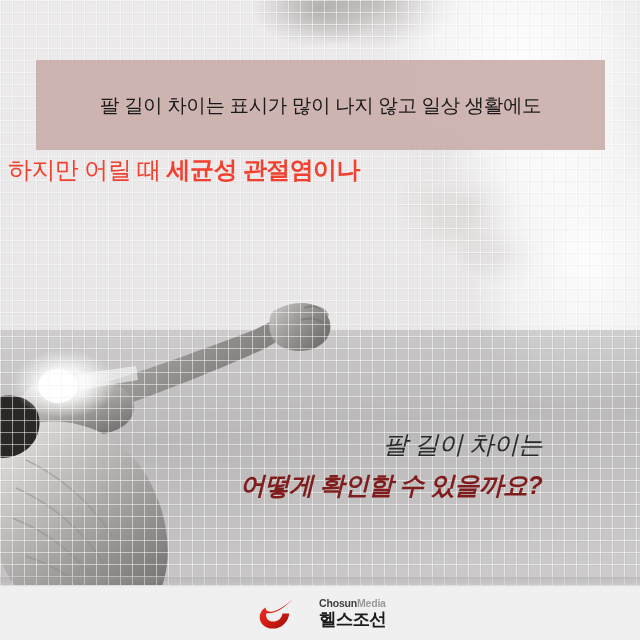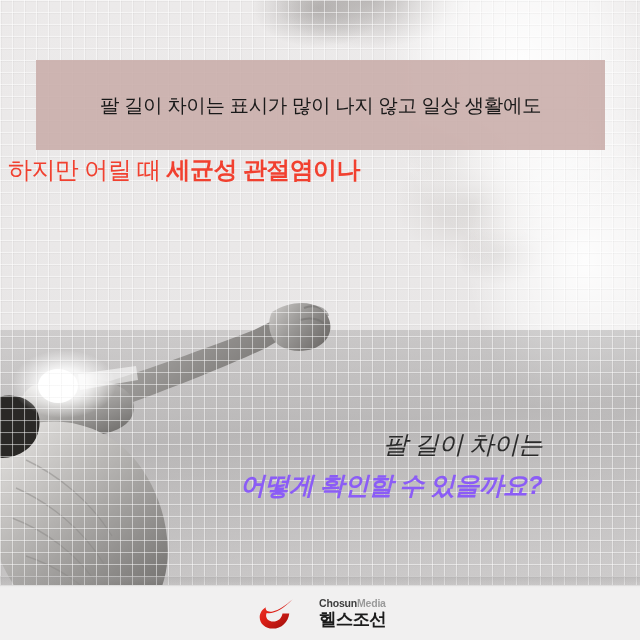--- a/index.html
+++ b/index.html
@@ -100,21 +100,21 @@
     text-align:right;
   }
   .q-line {
     font-size:25px;
     line-height:1.62;
     letter-spacing:-.6px;
     white-space:nowrap;
     font-style:italic;
   }
   .q-line.dark   { color:#2b2b2b; font-weight:normal; }
-  .q-line.accent { color:#8b5cf6; font-weight:bold; }
+  .q-line.accent { color:#7f1d1d; font-weight:bold; }
 
   
   .footer {
     position:absolute; left:0; right:0; bottom:0; height:55px;
     background:#f1f0f0;
     border-top:1px solid #e3e2e2;
   }
   .footer-fade {
     position:absolute; left:0; top:-10px; right:0; height:12px;
     background:linear-gradient(180deg, rgba(160,158,158,.35), rgba(241,240,240,0));

